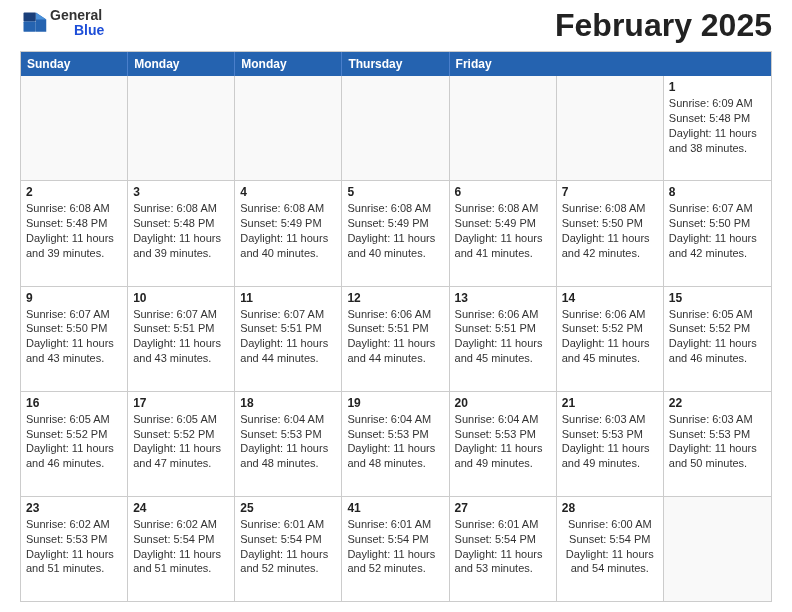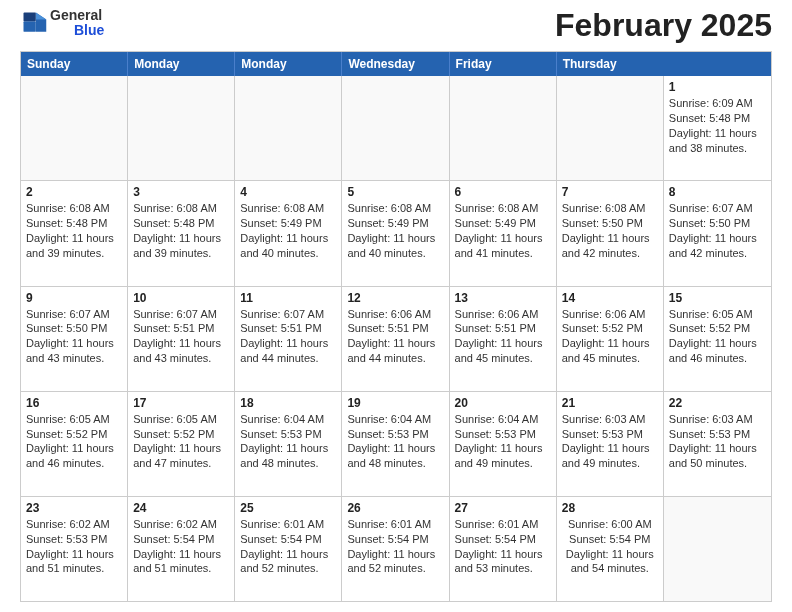--- a/index.html
+++ b/index.html
@@ -127,23 +127,22 @@
     <div class="title-block">
       <div class="cal-title">February 2025</div>
     </div>
   </div>
 
   <div class="calendar">
     <div class="cal-header-row">
       <div class="cal-header-cell">Sunday</div>
       <div class="cal-header-cell">Monday</div>
       <div class="cal-header-cell">Monday</div>
-      <div class="cal-header-cell">Wednesday</div>
+      <div class="cal-header-cell">Thursday</div>
       <div class="cal-header-cell">Friday</div>
-      <div class="cal-header-cell">Thursday</div>
     </div>
     <div class="cal-body" id="cal-body">
     <div class="cal-row">
           <div class="cal-cell empty"></div>
           <div class="cal-cell empty"></div>
           <div class="cal-cell empty"></div>
           <div class="cal-cell empty"></div>
           <div class="cal-cell empty"></div>
           <div class="cal-cell empty"></div>
           <div class="cal-cell">
@@ -323,21 +322,21 @@
 and 51 minutes.</div>
           </div>
           <div class="cal-cell">
             <span class="day-num">25</span>
             <div class="day-info" style="white-space: pre-line;">Sunrise: 6:01 AM
 Sunset: 5:54 PM
 Daylight: 11 hours
 and 52 minutes.</div>
           </div>
           <div class="cal-cell">
-            <span class="day-num">26</span>
+            <span class="day-num">41</span>
             <div class="day-info" style="white-space: pre-line;">Sunrise: 6:01 AM
 Sunset: 5:54 PM
 Daylight: 11 hours
 and 52 minutes.</div>
           </div>
           <div class="cal-cell">
             <span class="day-num">27</span>
             <div class="day-info" style="white-space: pre-line;">Sunrise: 6:01 AM
 Sunset: 5:54 PM
 Daylight: 11 hours

